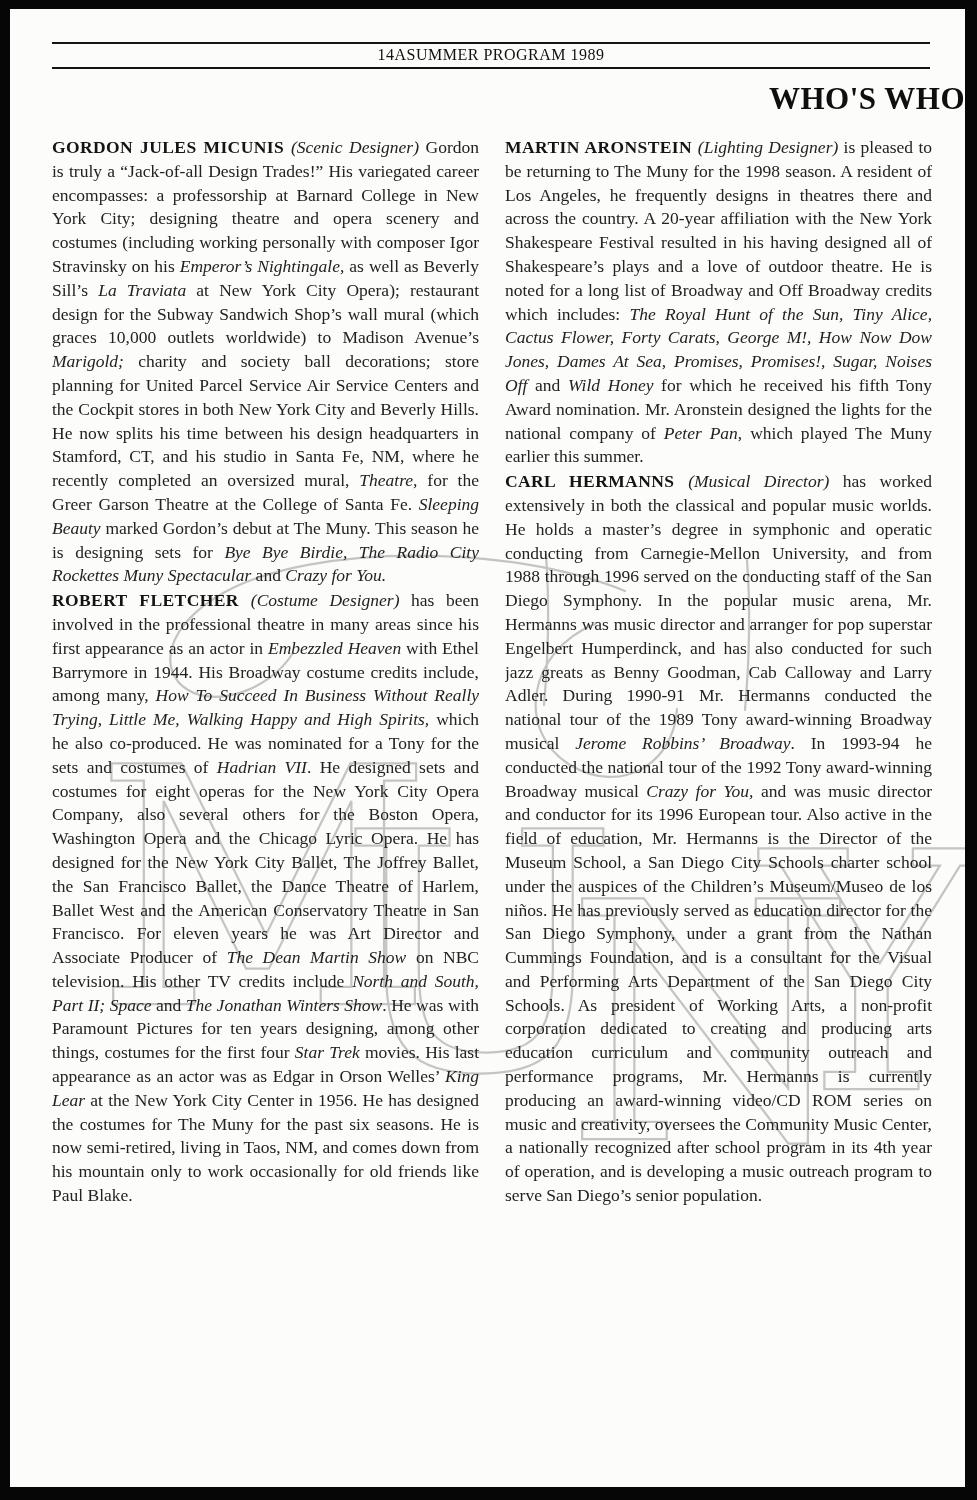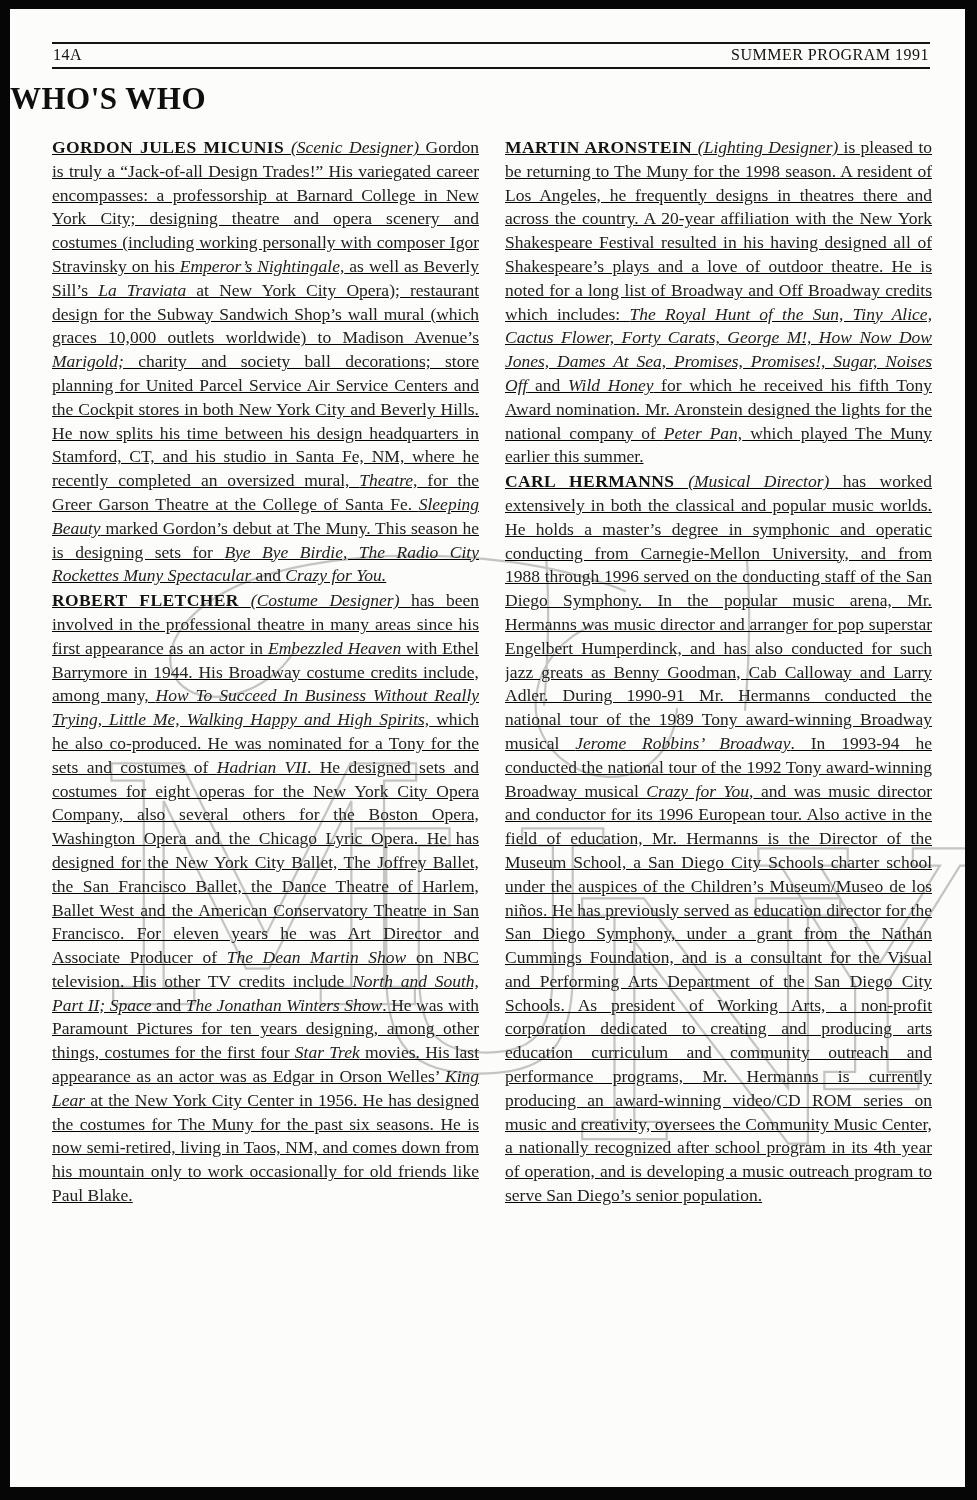--- a/index.html
+++ b/index.html
@@ -2,27 +2,27 @@
 <html><head>
 <meta charset="utf-8">
 <style>
   html,body{margin:0;padding:0;background:#000;}
   .page{position:relative;width:977px;height:1500px;background:#060606;overflow:hidden;
         font-family:"Liberation Serif","DejaVu Serif",serif;}
   .sheet{position:absolute;left:10px;top:9px;width:955px;height:1478px;background:#fcfcfa;overflow:hidden;}
   
   .running-head{position:absolute;left:42px;right:35px;top:33px;z-index:2;
     border-top:2px solid #141414;border-bottom:2px solid #141414;
-    padding:2px 1px 3px 1px;display:flex;justify-content:space-between;align-items:baseline;
+    padding:2px 1px 3px 1px;display:flex;justify-content:center;align-items:baseline;
     font-size:16px;letter-spacing:.5px;color:#111;}
-  .page-title{position:absolute;left:0;right:0;top:72px;z-index:2;margin:0;text-align:left;
+  .page-title{position:absolute;left:0;right:0;top:72px;z-index:2;margin:0;text-align:right;
     font-size:31px;font-weight:700;letter-spacing:.5px;color:#0f0f0f;}
   
   .columns{position:absolute;left:42px;right:33px;top:127px;bottom:8px;z-index:2;
-    display:flex;gap:26px;overflow:hidden;text-decoration:underline;}
+    display:flex;gap:26px;overflow:hidden;}
   .col{flex:1 1 0;overflow:hidden;}
   .bio{margin:0;font-size:17.5px;line-height:23.8px;text-align:justify;color:#222;}
   .bio + .bio{margin-top:1px;}
   .bio-name{font-weight:700;letter-spacing:.4px;color:#141414;}
   .bio-role{font-style:italic;}
   .bio i{font-style:italic;}
   
   .watermark{position:absolute;left:0;top:0;width:955px;height:1478px;z-index:1;pointer-events:none;}
   .watermark text{font-family:"DejaVu Serif","Liberation Serif",serif;font-size:330px;
     fill:none;stroke:var(--wm,#c4c4c4);stroke-width:2.25px;}
@@ -40,21 +40,21 @@
       <path d="M737,551 C741,605 739,655 735,701"></path>
       <path d="M585,615 C518,642 505,722 560,756 C612,787 664,754 667,700"></path>
       <text class="wm-letter" x="85" y="995">M</text>
       <text class="wm-letter" x="330" y="1060">U</text>
       <text class="wm-letter" x="556" y="1130">N</text>
       <text class="wm-letter" x="752" y="1080">Y</text>
     </svg>
 
     <div class="running-head">
       <span>14A</span>
-      <span>SUMMER PROGRAM 1991</span>
+      <span>SUMMER PROGRAM 1989</span>
     </div>
 
     <h1 class="page-title">WHO'S WHO</h1>
 
     <div class="columns">
       <div class="col">
           <p class="bio"><span class="bio-name">GORDON JULES MICUNIS </span><span class="bio-role">(Scenic Designer) </span><span>Gordon is truly a “Jack-of-all Design Trades!” His variegated career encompasses:  a professorship at Barnard College in New York City; designing theatre and opera scenery and costumes (including working personally with composer Igor Stravinsky on his </span><i>Emperor’s Nightingale,</i><span> as well as Beverly Sill’s </span><i>La Traviata</i><span> at New York City Opera); restaurant design for the Subway Sandwich Shop’s wall mural (which graces 10,000 outlets worldwide) to Madison Avenue’s </span><i>Marigold;</i><span> charity and society ball decorations; store planning for United Parcel Service Air Service Centers and the Cockpit stores in both New York City and Beverly Hills. He now splits his time between his design headquarters in Stamford, CT, and his studio in Santa Fe, NM, where he recently completed an oversized mural, </span><i>Theatre,</i><span> for the Greer Garson Theatre at the College of Santa Fe. </span><i>Sleeping Beauty</i><span> marked Gordon’s debut at The Muny. This season he is designing sets for </span><i>Bye Bye Birdie, The Radio City Rockettes Muny Spectacular</i><span> and </span><i>Crazy for You.</i></p>
           <p class="bio"><span class="bio-name">ROBERT FLETCHER </span><span class="bio-role">(Costume Designer) </span><span>has been involved in the professional theatre in many areas since his first appearance as an actor in </span><i>Embezzled Heaven</i><span> with Ethel Barrymore in 1944. His Broadway costume credits include, among many, </span><i>How To Succeed In Business Without Really Trying, Little Me, Walking Happy and High Spirits,</i><span>  which he also co-produced. He was nominated for a Tony for the sets and costumes of </span><i>Hadrian VII</i><span>. He designed sets and costumes for eight operas for the New York City Opera Company, also several others for the Boston Opera, Washington Opera and the Chicago Lyric Opera. He has designed for the New York City Ballet, The Joffrey Ballet, the San Francisco Ballet, the Dance Theatre of Harlem, Ballet West and the American Conservatory Theatre in San Francisco. For eleven years he was Art Director and Associate Producer of </span><i>The Dean Martin Show</i><span> on NBC television. His other TV credits include </span><i>North and South, Part II; Space</i><span> and </span><i>The Jonathan Winters Show</i><span>. He was with Paramount Pictures for ten years designing, among other things, costumes for the first four </span><i>Star Trek</i><span> movies. His last appearance as an actor was as Edgar in Orson Welles’ </span><i>King Lear</i><span> at the New York City Center in 1956. He has designed the costumes for The Muny for the past six seasons. He is now semi-retired, living in Taos, NM, and comes down from his mountain only to work occasionally for old friends like Paul Blake.</span></p>
         </div>
       <div class="col">

